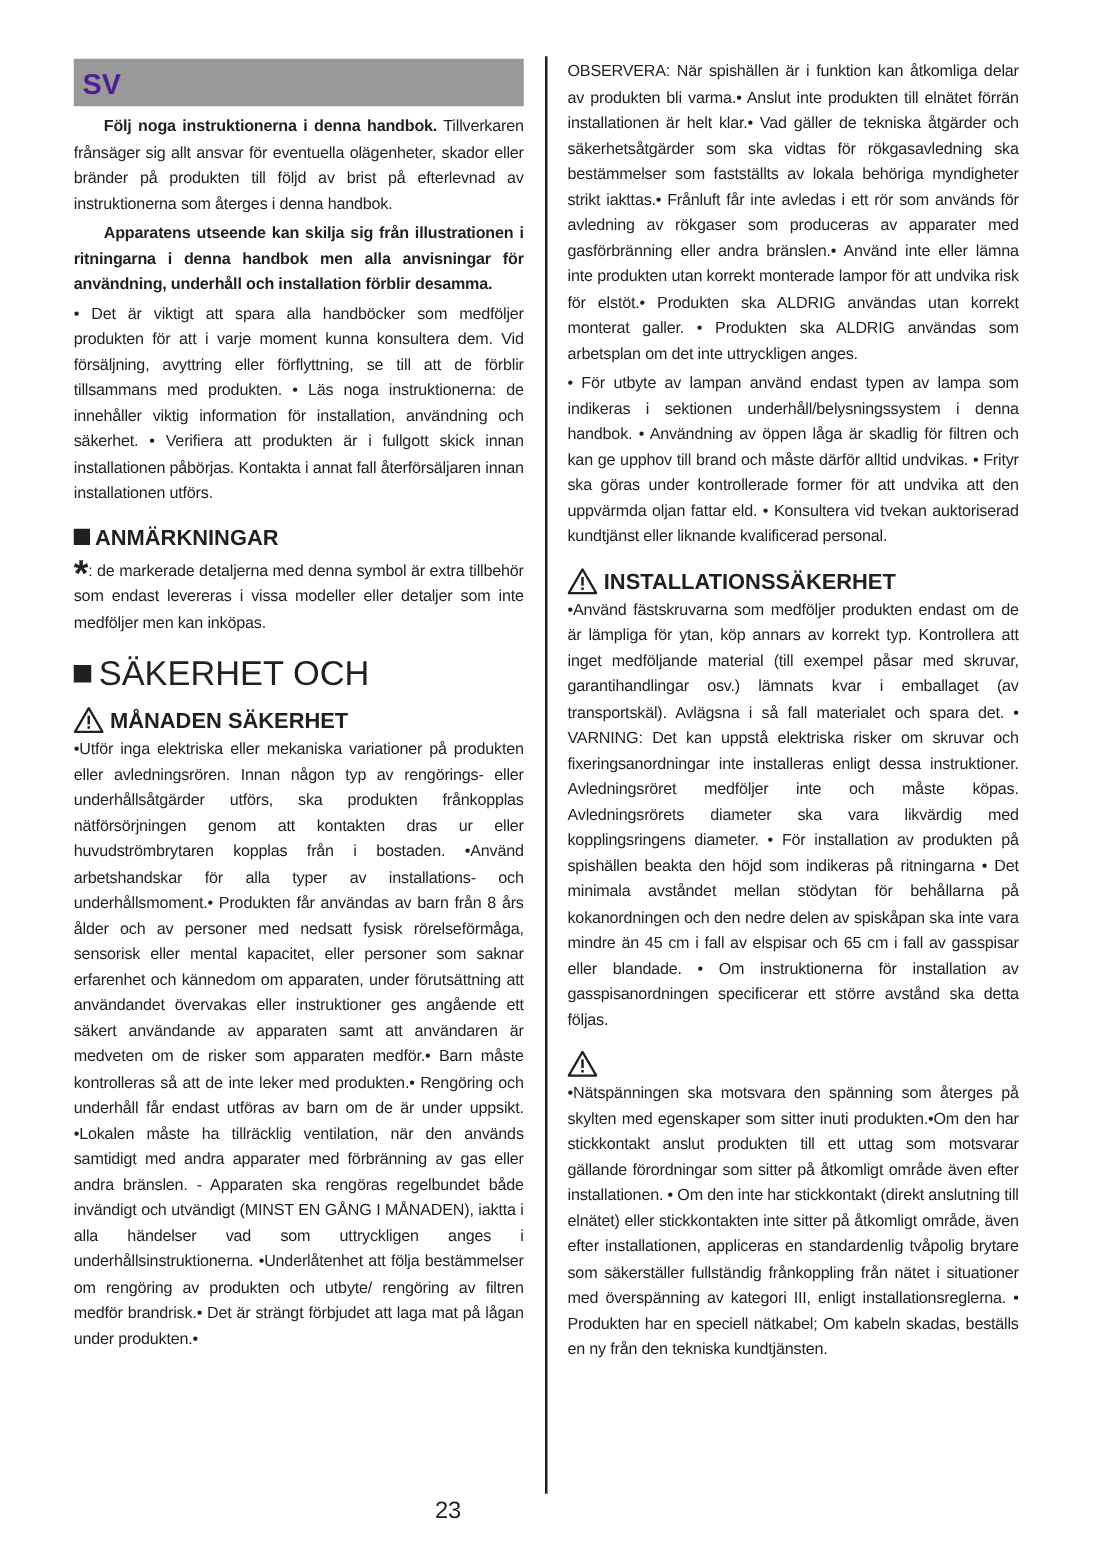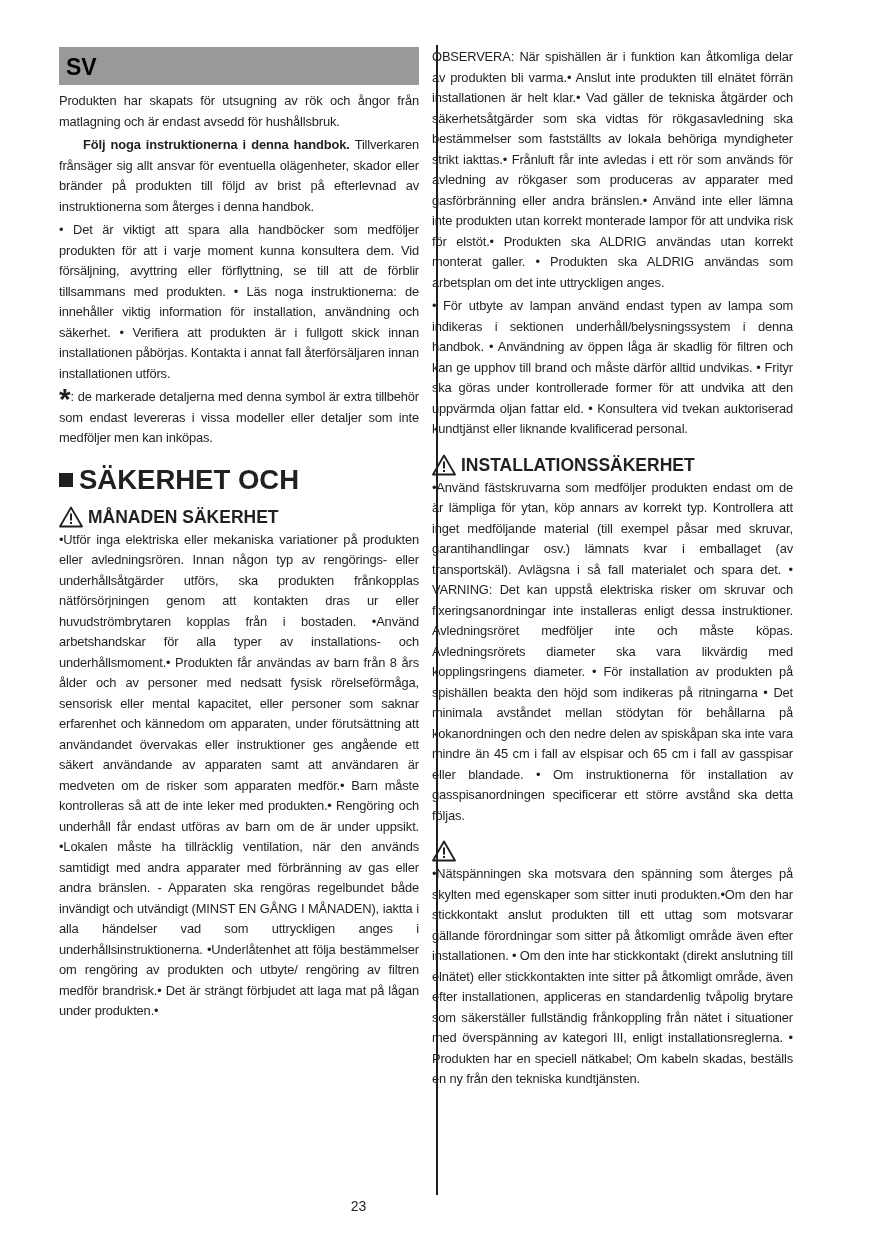--- a/index.html
+++ b/index.html
@@ -2,73 +2,77 @@
 <html><head>
 <meta charset="utf-8">
 <style>
   html, body { margin: 0; padding: 0; background: #ffffff; }
   body {
     width: 875px; height: 1241px; position: relative; overflow: hidden;
     font-family: "Liberation Sans", sans-serif; color: #231f20;
   }
   .col { position: absolute; top: 47px; }
   .col-left { left: 59px; width: 360px; }
-  .col-right { left: 432px; width: 361px; top: 47px; }
+  .col-right { left: 454px; width: 361px; top: 47px; }
   .divider {
     position: absolute; left: 436px; top: 45px; width: 2px; height: 1150px;
     background: #231f20;
   }
   .lang-bar {
-    background: #999999; color: #000000; height: 38px;
+    background: #999999; color: #4c1d95; height: 38px;
     font-weight: bold; font-size: 23px; line-height: 40px; padding-left: 7px;
     margin-bottom: 6px;
   }
   p {
     margin: 0 0 3px 0; font-size: 12.9px; line-height: 20.5px;
     text-align: justify; letter-spacing: -0.15px;
   }
   b { font-weight: bold; margin-left: 24px; }
   .h2 {
     font-weight: bold; font-size: 17.5px; line-height: 22px; margin: 14px 0 6px 0;
     display: flex; align-items: center;
   }
   .sq { display: inline-block; width: 13px; height: 13px; background: #231f20; margin-right: 4px; }
   .h1 {
-    font-weight: bold; font-size: 27.5px; line-height: 33px; margin: 14px 0 10px 0;
+    font-weight: normal; font-size: 27.5px; line-height: 33px; margin: 14px 0 10px 0;
   }
   .h1 .sq { width: 14px; height: 14px; margin-right: 6px; vertical-align: 2px; }
   .h3 {
     font-weight: bold; font-size: 17.5px; line-height: 22px; margin: 10px 0 2px 0;
     display: flex; align-items: center;
   }
   .warn { width: 24px; height: 22px; margin-right: 5px; }
   .star { font-size: 30px; font-weight: bold; line-height: 14px; vertical-align: -8px; }
   .pagenum {
     position: absolute; top: 1198px; left: 0; width: 717px; text-align: center;
-    font-size: 14px;
+    font-size: 19px;
   }
   .dot { font-size: 14px; }
 </style>
 </head>
 <body>
 
 <div class="divider"></div>
 
 <div class="col col-left">
   <div class="lang-bar">
     <span>SV</span>
   </div>
 
-  <p>Produkten har skapats för utsugning av rök och ångor från matlagning och är endast avsedd för hushållsbruk.</p>
 
   <p><b>Följ noga instruktionerna i denna handbok.</b><span> Tillverkaren frånsäger sig allt ansvar för eventuella olägenheter, skador eller bränder på produkten till följd av brist på efterlevnad av instruktionerna som återges i denna handbok.</span></p>
 
+  <p><b>Apparatens utseende kan skilja sig från illustrationen i ritningarna i denna handbok men alla anvisningar för användning, underhåll och installation förblir desamma.</b></p>
 
   <p>• Det är viktigt att spara alla handböcker som medföljer produkten för att i varje moment kunna konsultera dem. Vid försäljning, avyttring eller förflyttning, se till att de förblir tillsammans med produkten. • Läs noga instruktionerna: de innehåller viktig information för installation, användning och säkerhet. • Verifiera att produkten är i fullgott skick innan installationen påbörjas. Kontakta i annat fall återförsäljaren innan installationen utförs.</p>
 
+  <div class="h2">
+    <span class="sq"></span>
+    <span>ANMÄRKNINGAR</span>
+  </div>
 
   <p><span class="star">*</span><span>: de markerade detaljerna med denna symbol är extra tillbehör som endast levereras i vissa modeller eller detaljer som inte medföljer men kan inköpas.</span></p>
 
   <div class="h1">
     <span class="sq"></span><span>SÄKERHET OCH</span><br>
   </div>
 
   <div class="h3">
     <svg class="warn" viewBox="0 0 24 22">
       <path d="M12 1.5 L23 20.5 L1 20.5 Z" fill="none" stroke="#231f20" stroke-width="1.8" stroke-linejoin="round"></path>

